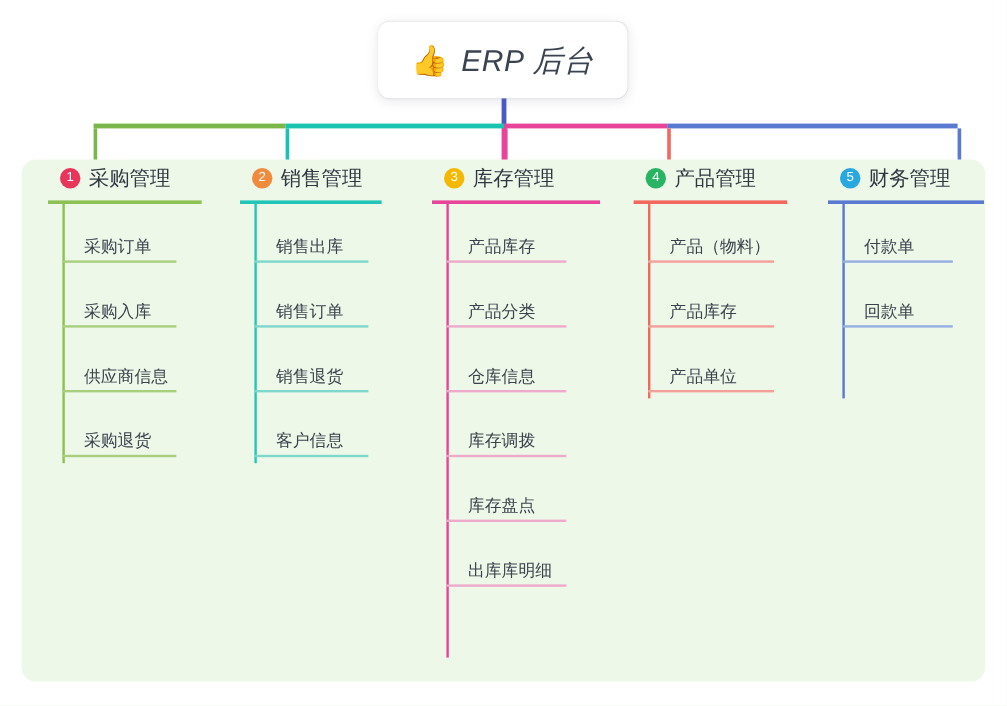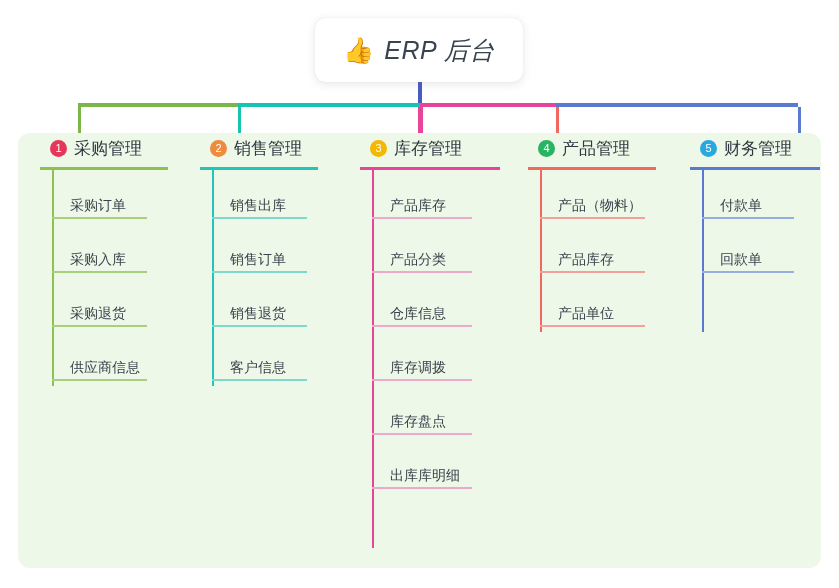--- a/index.html
+++ b/index.html
@@ -93,25 +93,25 @@
             <div class="spine" style="background: rgb(141, 193, 83); height: 216px;"></div>
             <div class="item">
               <span class="item-label">采购订单</span>
               <div class="item-rule" style="background: rgb(168, 207, 126); width: 95px;"></div>
             </div>
             <div class="item">
               <span class="item-label">采购入库</span>
               <div class="item-rule" style="background: rgb(168, 207, 126); width: 95px;"></div>
             </div>
             <div class="item">
+              <span class="item-label">供应商信息</span>
+              <div class="item-rule" style="background: rgb(168, 207, 126); width: 95px;"></div>
+            </div>
+            <div class="item">
               <span class="item-label">采购退货</span>
-              <div class="item-rule" style="background: rgb(168, 207, 126); width: 95px;"></div>
-            </div>
-            <div class="item">
-              <span class="item-label">供应商信息</span>
               <div class="item-rule" style="background: rgb(168, 207, 126); width: 95px;"></div>
             </div>
           </div>
         </div>
         <div class="col" style="left: 182px; width: 150px;">
           <div class="col-head">
             <span class="badge" style="background: rgb(240, 138, 60);">2</span>
             <span class="col-title">销售管理</span>
           </div>
           <div class="head-rule" style="background: rgb(35, 198, 182); width: 118px;"></div>

